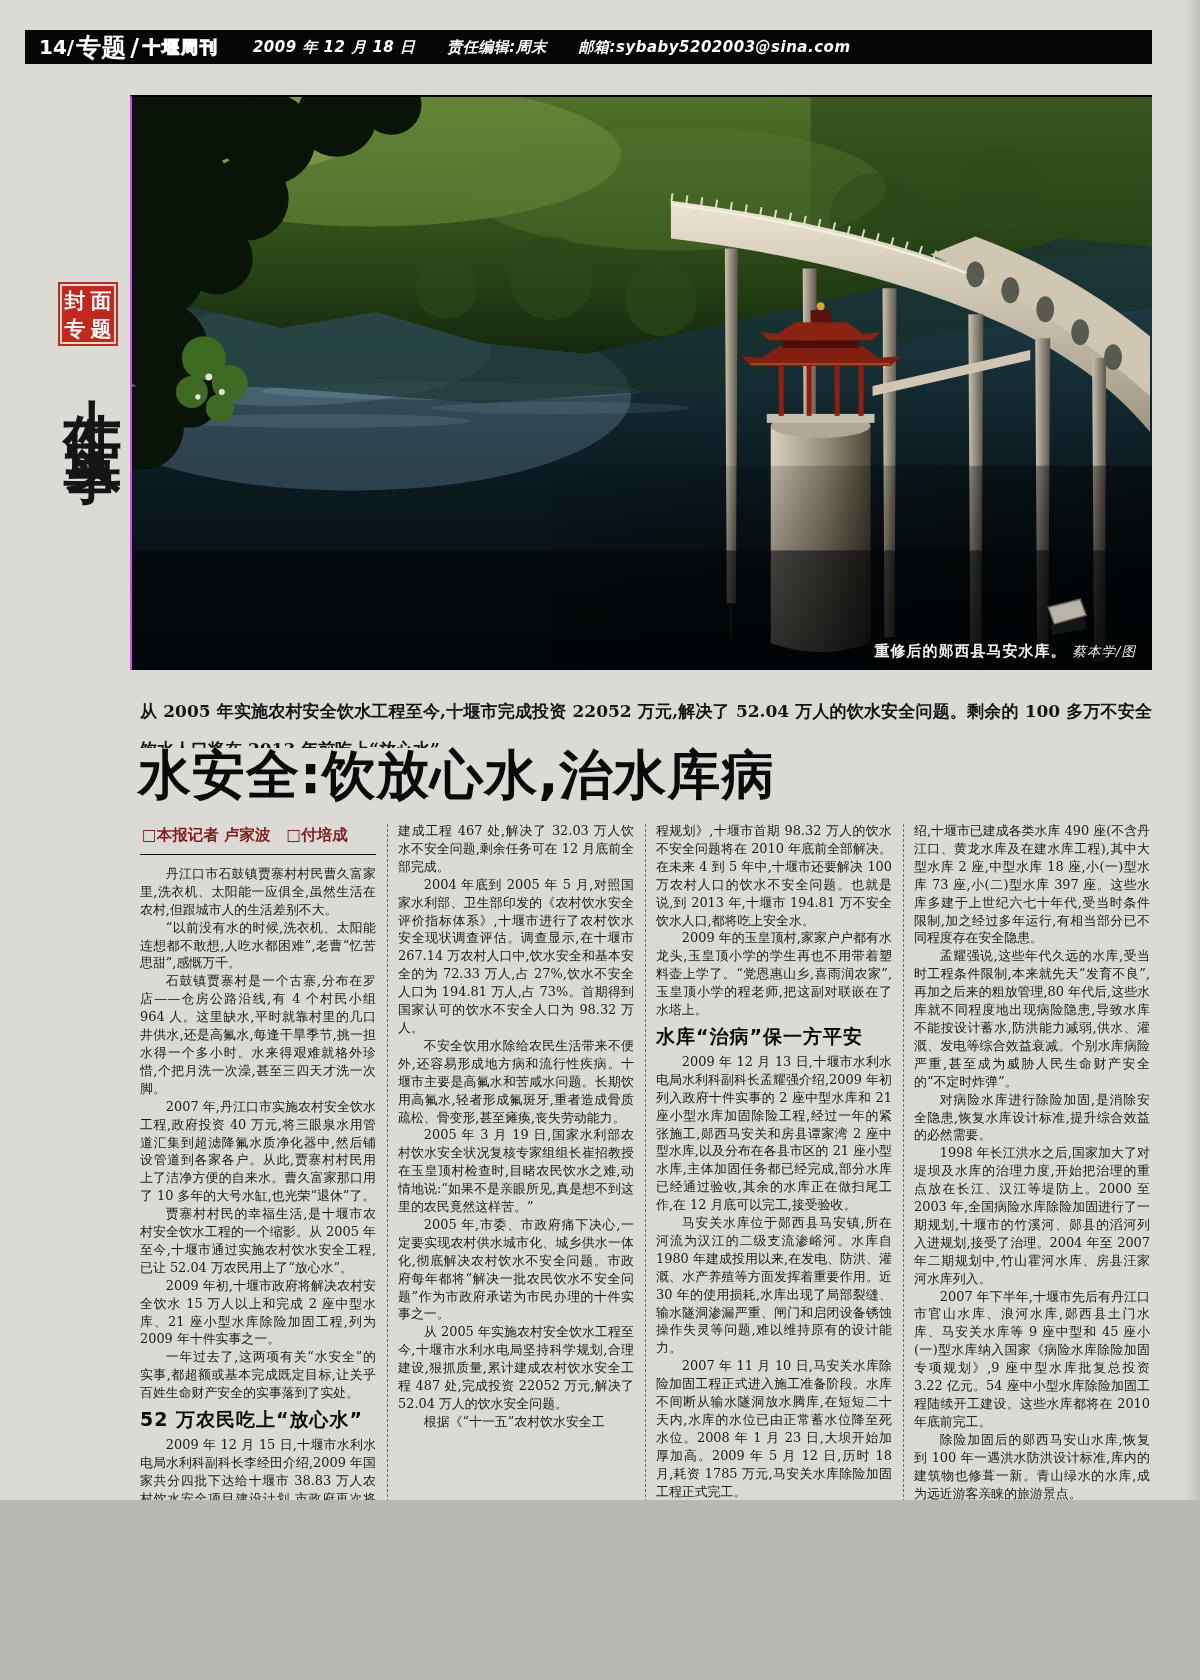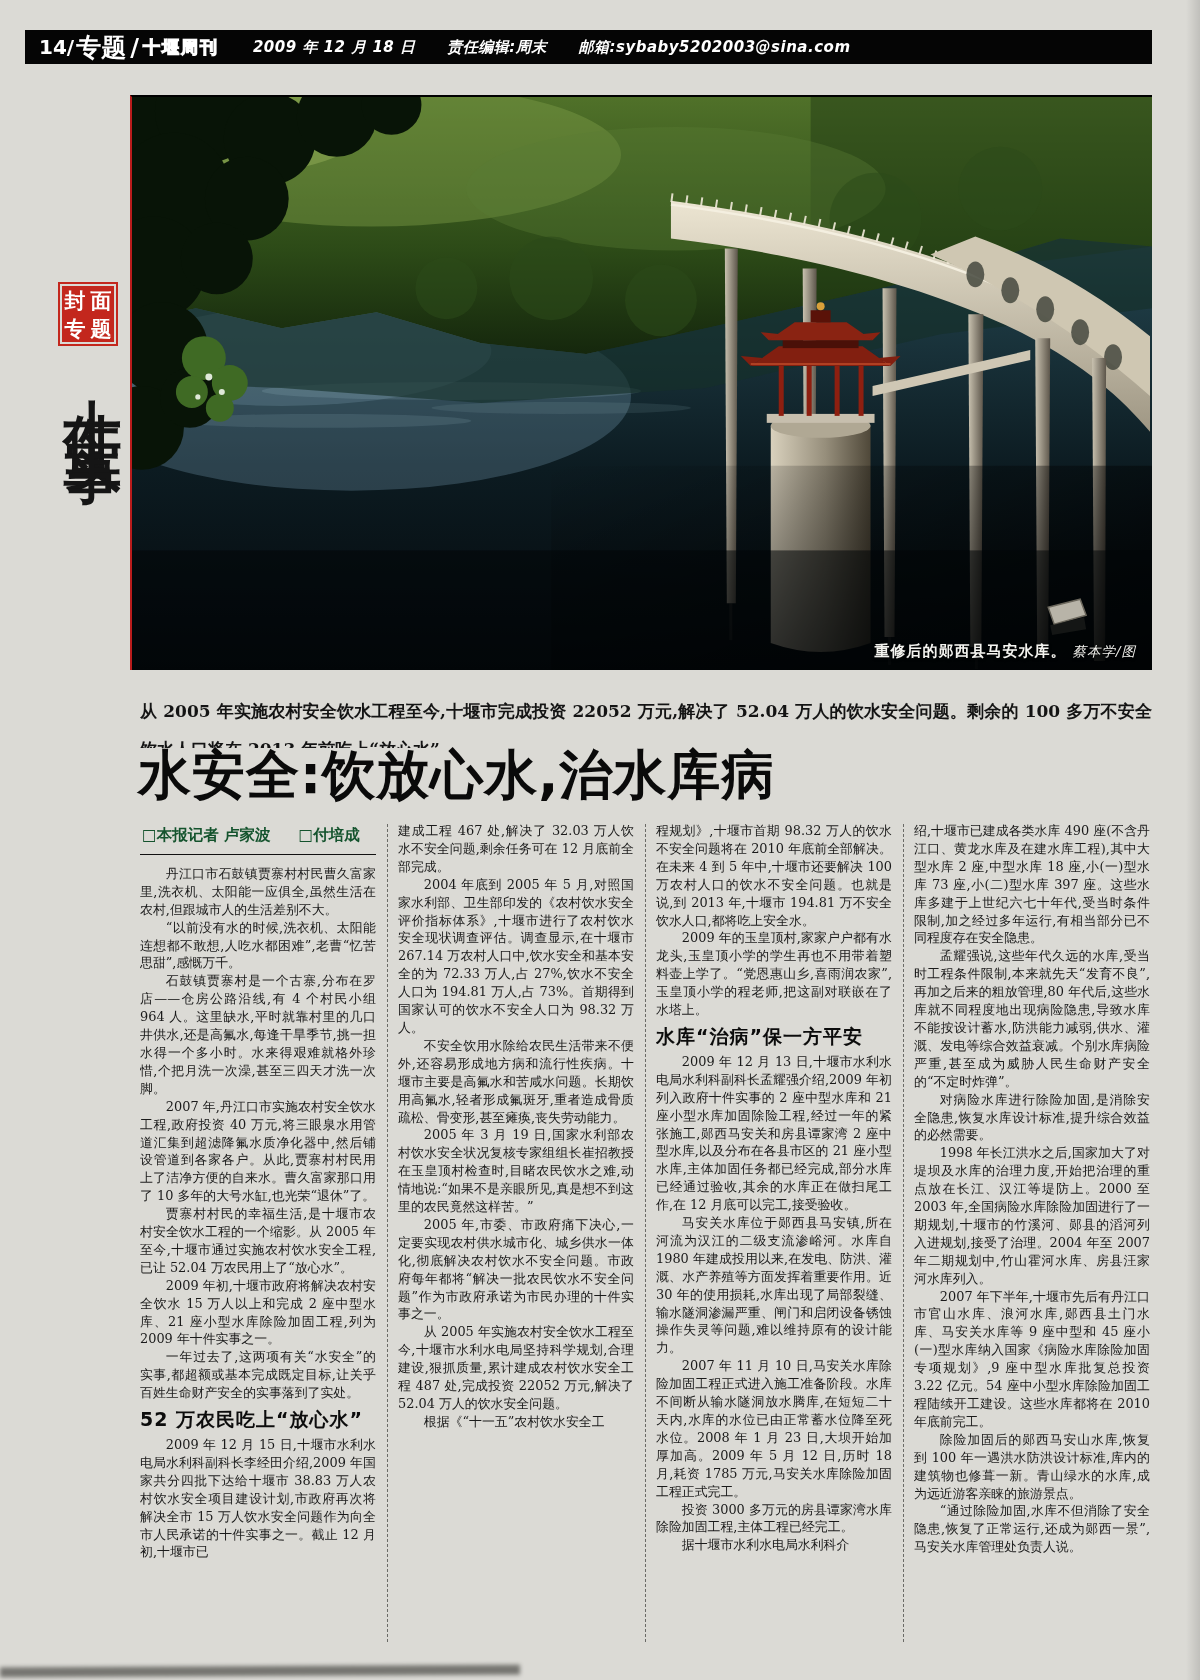--- a/index.html
+++ b/index.html
@@ -1,18 +1,18 @@
 <!DOCTYPE html>
 <html><head>
 <meta charset="utf-8">
 <style>
   * { box-sizing: border-box; margin: 0; padding: 0; }
   html,body { width:1200px; height:1680px; }
   body { background:#b9b8b4; font-family:"DejaVu Serif","Liberation Serif",serif; }
-  #page { position:relative; width:1200px; height:1680px; background:#dbdad5; overflow:hidden; }
+  #page { position:relative; width:1200px; height:1500px; background:#dbdad5; overflow:hidden; }
   #page::after { content:""; position:absolute; right:0; top:0; width:14px; height:100%;
     background:linear-gradient(to right, rgba(0,0,0,0), rgba(0,0,0,.12)); pointer-events:none; }
 
   
   .masthead { position:absolute; left:25px; top:30px; width:1127px; height:34px; background:#050505;
     display:flex; align-items:center; padding:0 14px; color:#fff; white-space:nowrap; overflow:hidden; }
   .mh-page { font-family:"DejaVu Sans","Liberation Sans",sans-serif; font-weight:700; font-size:20px; }
   .mh-section { font-family:"DejaVu Sans","Liberation Sans",sans-serif; font-weight:900; font-size:25px; margin-left:2px; }
   .mh-slash { font-size:24px; font-weight:700; margin:0 4px; }
   .mh-paper { font-size:17px; font-weight:700; color:#050505;
@@ -29,21 +29,21 @@
   .badge-inner span { display:flex; align-items:center; justify-content:center;
     color:#fff; font-weight:700; font-size:21px; line-height:1;
     font-family:"DejaVu Serif","Liberation Serif",serif; }
   .vtitle { position:absolute; left:54px; top:352px; height:380px;
     writing-mode:vertical-rl; text-orientation:upright;
     font-size:58px; font-weight:600; color:#151515; letter-spacing:16px;
     font-family:"DejaVu Serif","Liberation Serif",serif; }
 
   
   .photo { position:absolute; left:130px; top:95px; width:1022px; height:575px;
-    border-top:2px solid #000; border-left:2px solid #b91c1c; background:#d946ef; overflow:hidden; }
+    border-top:2px solid #000; border-left:2px solid #d946ef; background:#d946ef; overflow:hidden; }
   .photo svg { display:block; width:100%; height:100%; }
   .caption { position:absolute; right:16px; bottom:9px; color:#f4f4f0;
     font-size:15px; font-weight:700; text-shadow:0 1px 3px rgba(0,0,0,.9); letter-spacing:1px; }
   .caption .credit { font-style:italic; font-weight:400; font-size:13.5px; margin-left:6px; }
 
   
   .lede { position:absolute; left:140px; top:692px; width:1012px; height:56px; overflow:hidden;
     font-size:17px; line-height:38px; font-weight:600; color:#141414; text-align:justify; }
   .headline { position:absolute; left:138px; top:744px; width:760px; height:66px;
     font-family:"DejaVu Sans","Liberation Sans",sans-serif; font-weight:900;
@@ -53,21 +53,21 @@
   .col { position:absolute; top:822px; height:822px; overflow:hidden;
     font-size:12.9px; line-height:17.9px; color:#1a1a1a; text-align:justify; }
   .col-1 { left:140px; width:236px; }
   .col-2 { left:398px; width:236px; }
   .col-3 { left:656px; width:236px; }
   .col-4 { left:914px; width:236px; }
   .vrule { position:absolute; top:824px; height:818px; width:0;
     border-left:1px dashed #6a6a66; }
   .vr-1 { left:387px; } .vr-2 { left:645px; } .vr-3 { left:903px; }
 
-  .byline { display:flex; gap:28px; font-weight:700; font-size:15.5px; color:#14532d;
+  .byline { display:flex; gap:16px; font-weight:700; font-size:15.5px; color:#7f1d1d;
     padding:4px 0 10px 2px; border-bottom:1.5px solid #111; margin-bottom:10px;
     font-family:"DejaVu Serif","Liberation Serif",serif; white-space:nowrap; }
   .col p { margin:0; }
   .col p.ind { text-indent:2em; }
   .subhead { font-family:"DejaVu Sans","Liberation Sans",sans-serif; font-weight:800;
     font-size:19px; text-align:left; margin:9px 0 7px; color:#0c0c0c; letter-spacing:1px; }
 
   .bottom-smudge { position:absolute; left:0; top:1666px; width:520px; height:10px;
     background:#23231f; opacity:.55; filter:blur(2px); transform:rotate(-.3deg); }
 </style>

